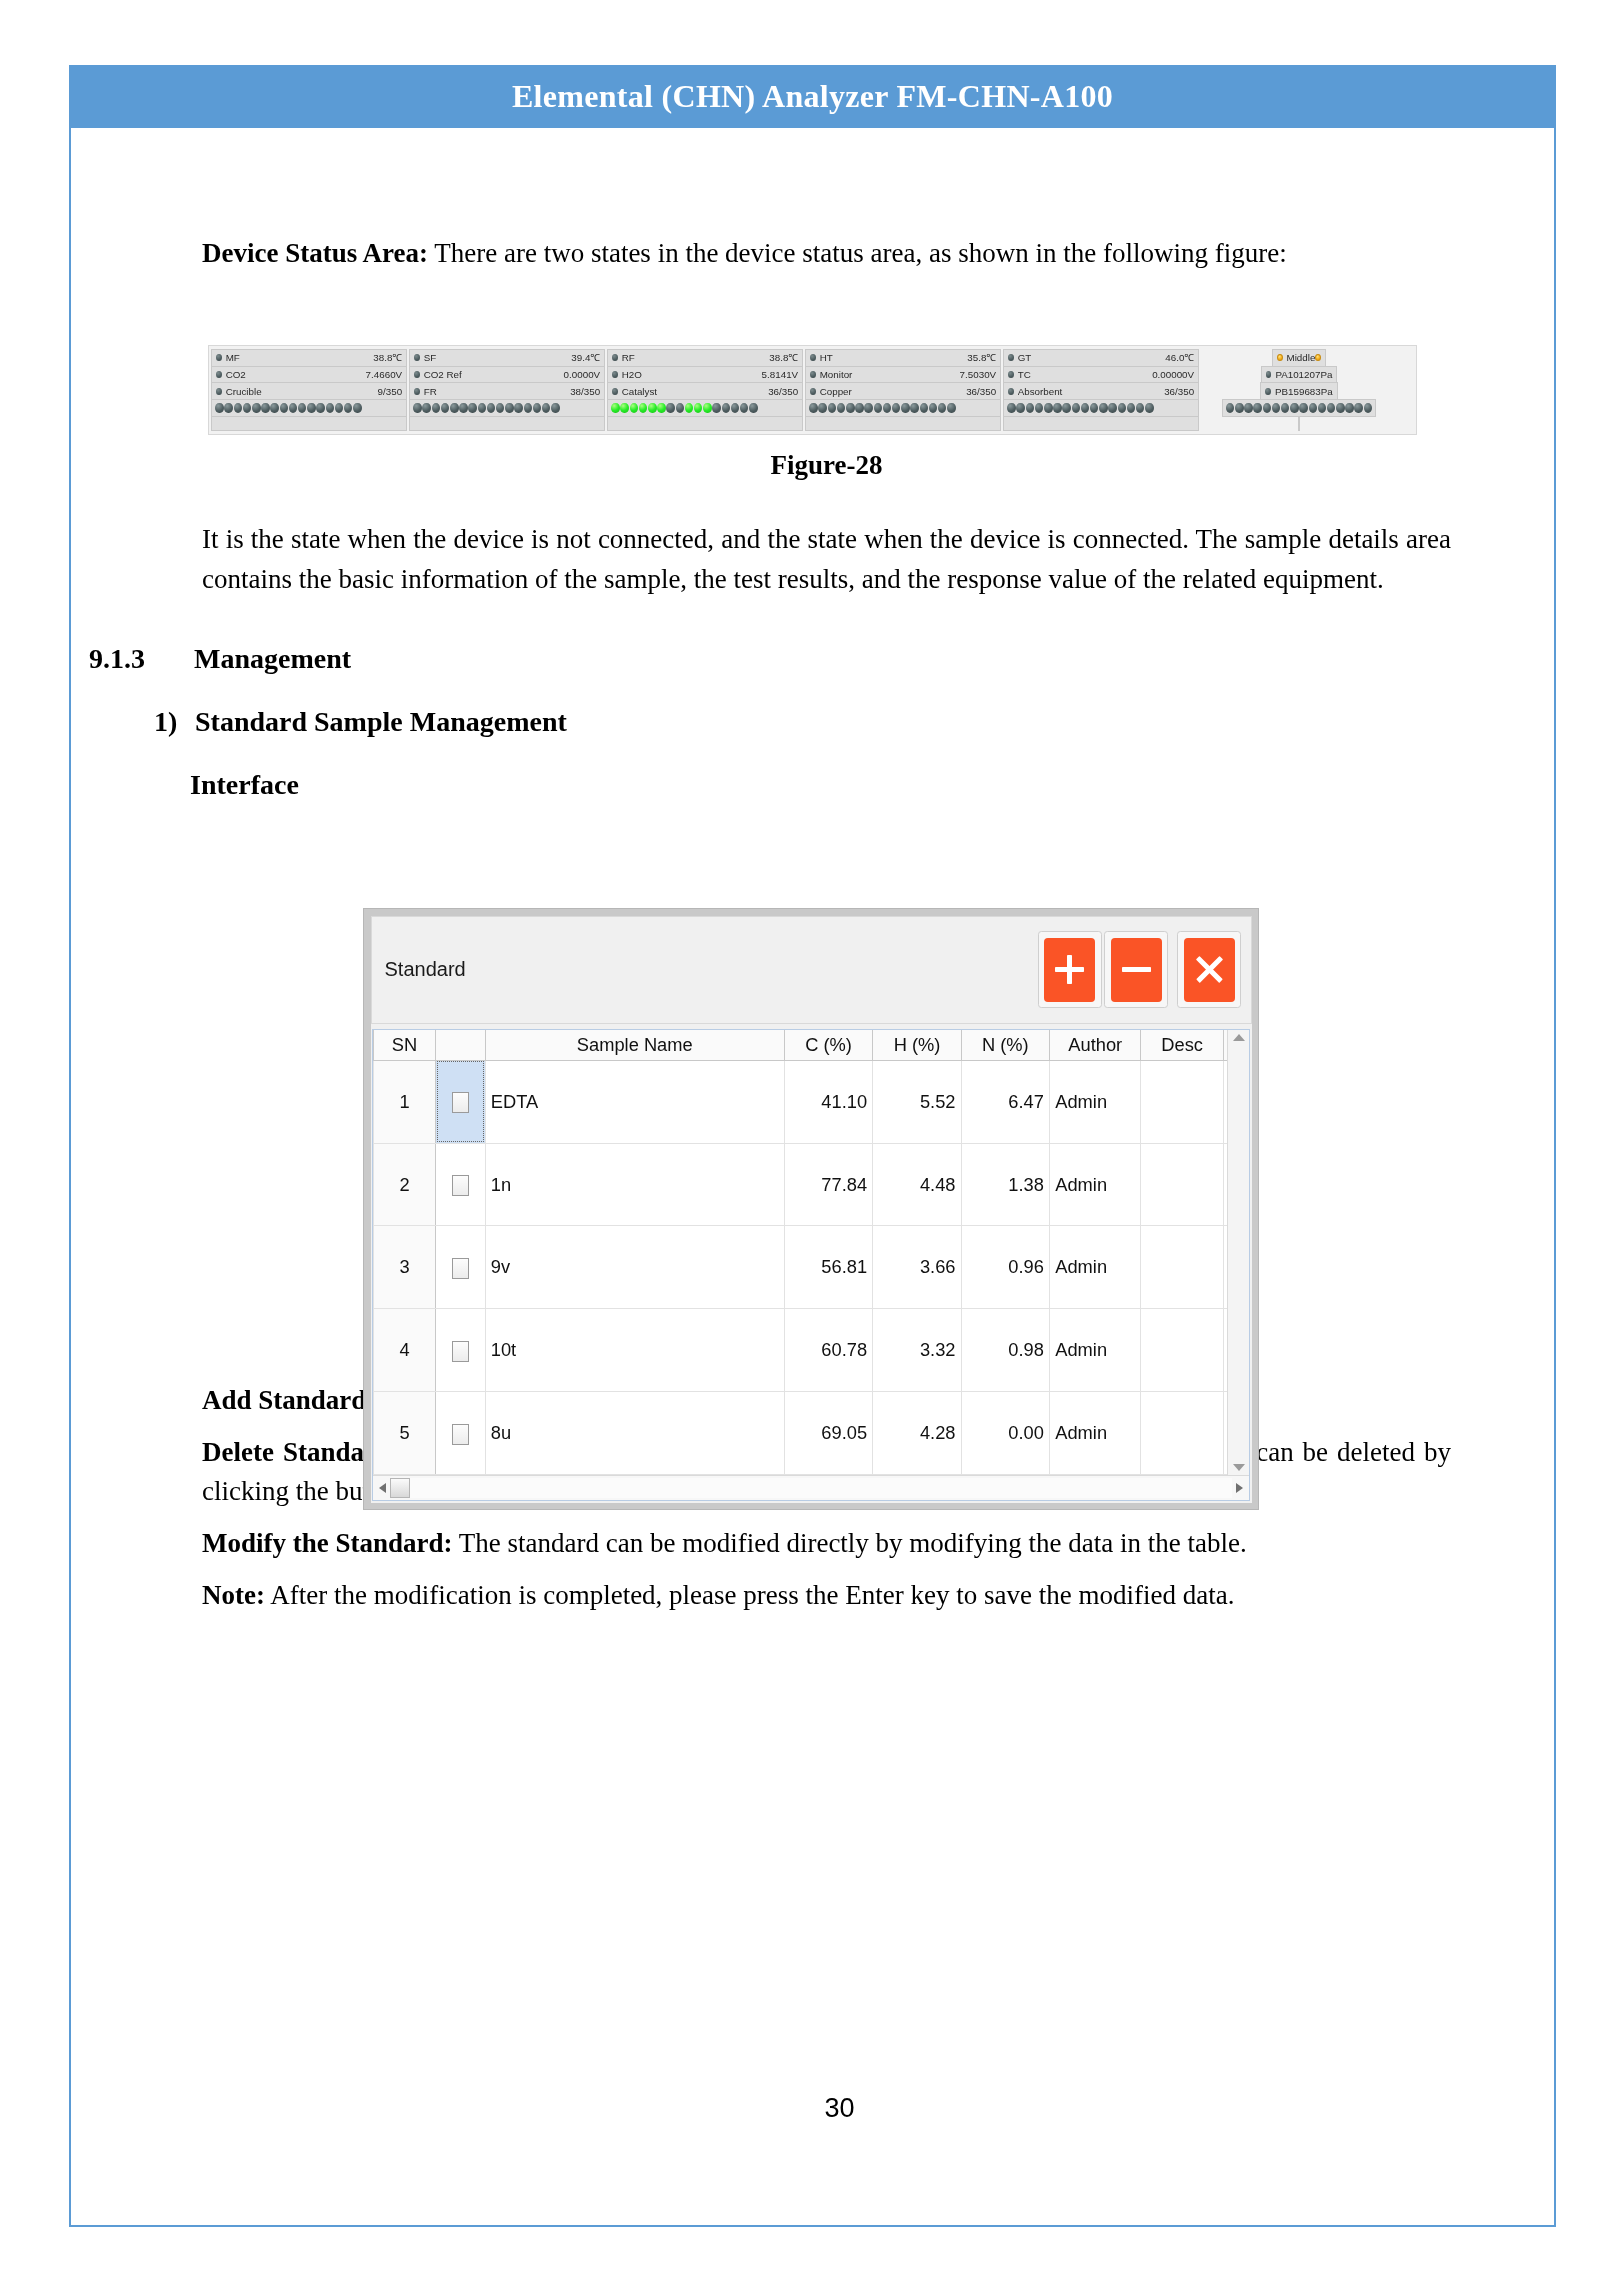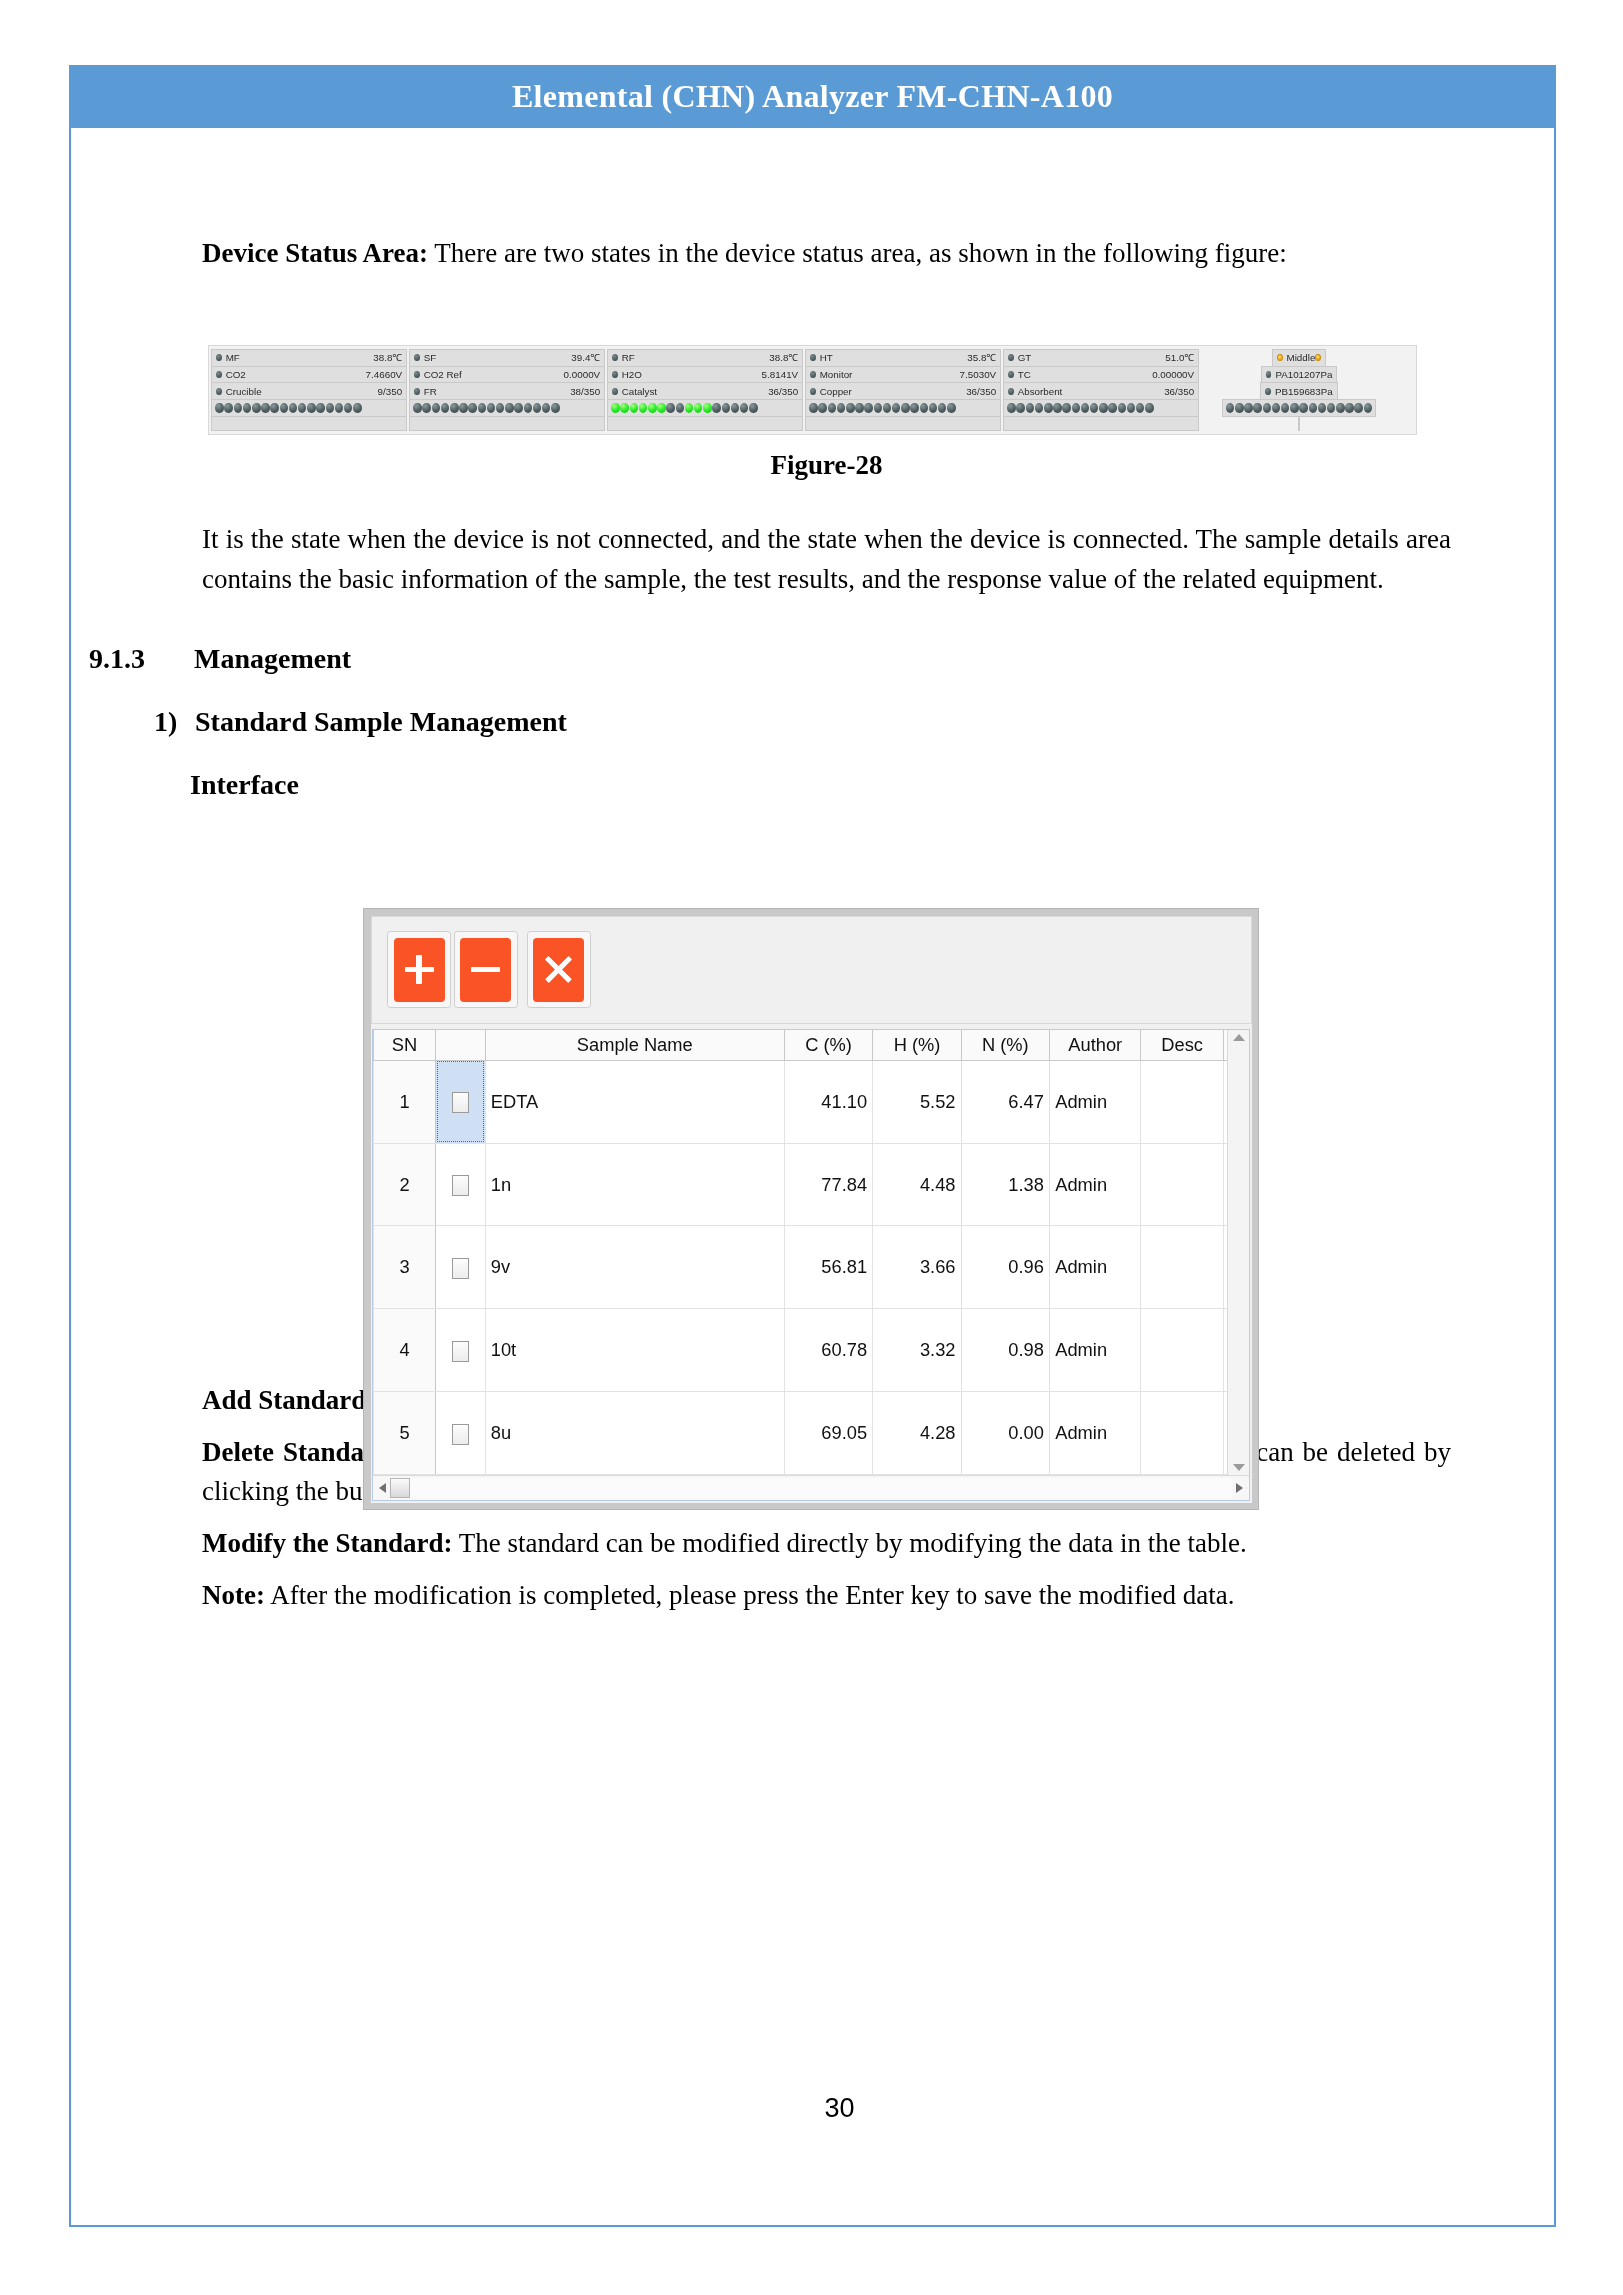--- a/index.html
+++ b/index.html
@@ -652,21 +652,21 @@
             <span class="led"></span>
             <span class="led"></span>
             <span class="led"></span>
           </div>
           <div class="ds-blank"></div>
         </div>
         <div class="ds-panel">
           <div class="ds-row">
             <span class="ds-dot"></span>
             <span class="ds-label">GT</span>
-            <span class="ds-val">51.0℃</span>
+            <span class="ds-val">46.0℃</span>
           </div>
           <div class="ds-row">
             <span class="ds-dot"></span>
             <span class="ds-label">TC</span>
             <span class="ds-val">0.00000V</span>
           </div>
           <div class="ds-row">
             <span class="ds-dot"></span>
             <span class="ds-label">Absorbent</span>
             <span class="ds-val">36/350</span>
@@ -727,20 +727,21 @@
           </div>
           <div class="ds-blank"></div>
         </div>
       </div>
   </div>
 
   <div id="std-dialog">
     <div id="std-inner">
 
       <div id="std-titlebar">
+        <div id="std-title">Standard</div>
 
         <div class="tb-btn-wrap">
           <div class="tb-btn glyph-plus"></div>
         </div>
         <div class="tb-btn-wrap">
           <div class="tb-btn glyph-minus"></div>
         </div>
         <div class="tb-btn-wrap sep">
           <div class="tb-btn glyph-x"></div>
         </div>

